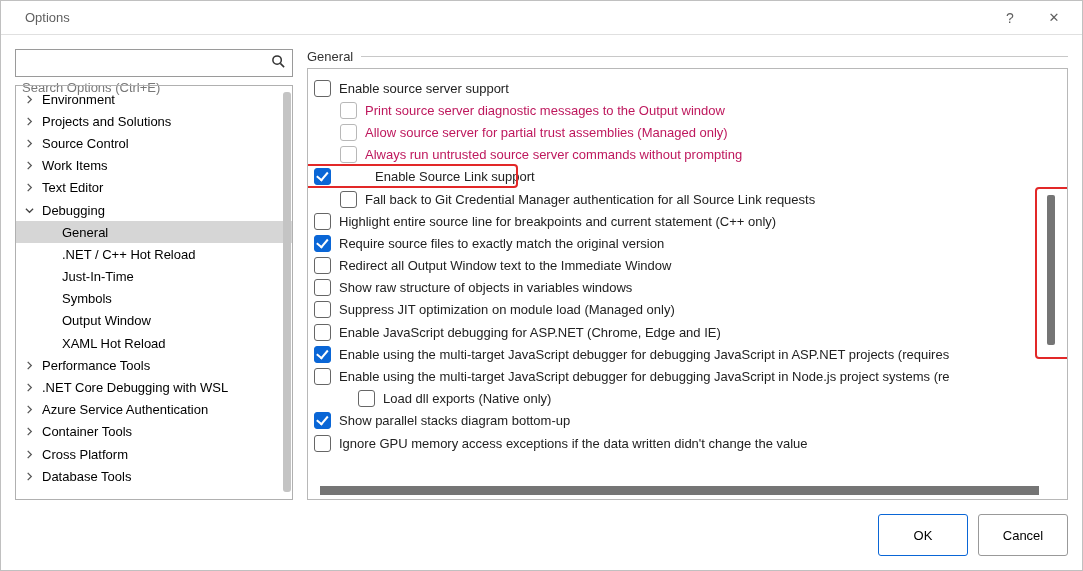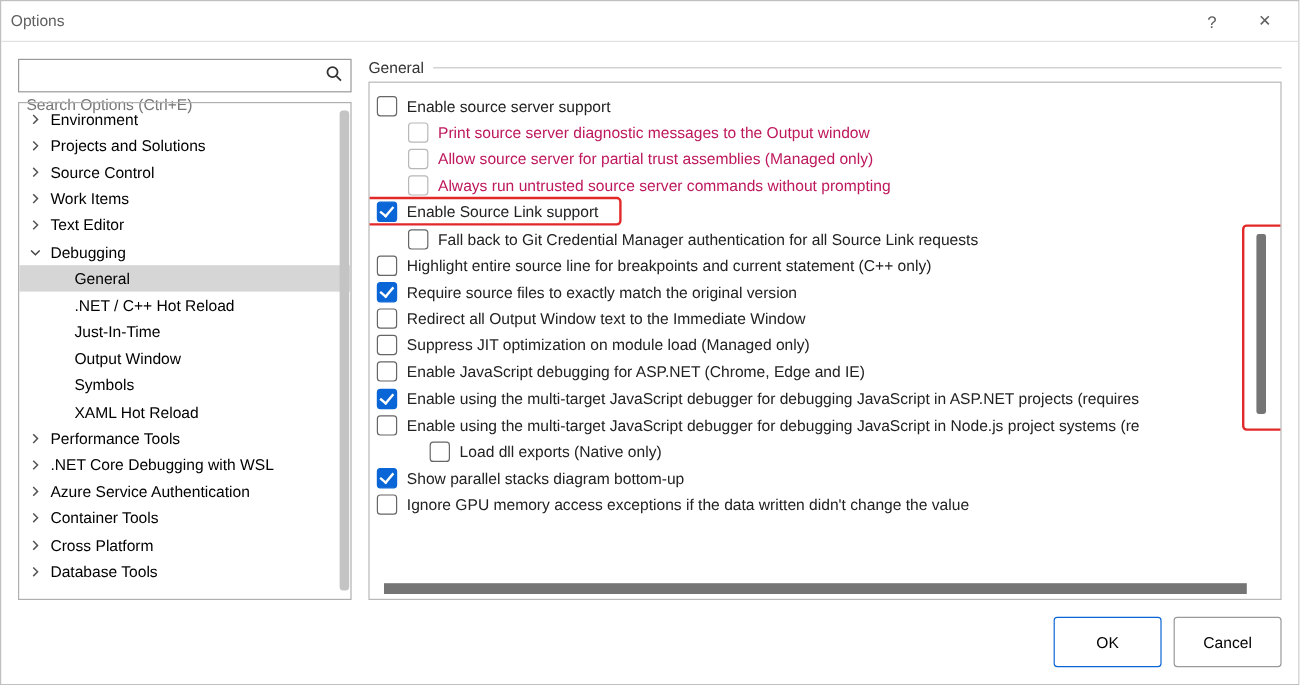--- a/index.html
+++ b/index.html
@@ -17,21 +17,21 @@
     height: 571px;
     border: 1px solid #c0c0c0;
     display: flex;
     flex-direction: column;
     background: #fff;
   }
   .titlebar {
     height: 34px;
     display: flex;
     align-items: center;
-    padding: 0 6px 0 8px;
+    padding: 0 6px 0 24px;
     border-bottom: 1px solid #e0e0e0;
   }
   .titlebar .title { flex: 1; color: #606060; font-size: 13px; }
   .titlebar .sys-btn {
     width: 44px; height: 28px;
     display: flex; align-items: center; justify-content: center;
     color: #606060; font-size: 14px;
   }
   .titlebar .sys-btn.close { font-size: 13px; }
   .body-area {
@@ -255,24 +255,24 @@
             <div class="tree-node child selected">
               <span class="tree-label">General</span>
             </div>
             <div class="tree-node child">
               <span class="tree-label">.NET / C++ Hot Reload</span>
             </div>
             <div class="tree-node child">
               <span class="tree-label">Just-In-Time</span>
             </div>
             <div class="tree-node child">
+              <span class="tree-label">Symbols</span>
+            </div>
+            <div class="tree-node child">
               <span class="tree-label">Output Window</span>
-            </div>
-            <div class="tree-node child">
-              <span class="tree-label">Symbols</span>
             </div>
             <div class="tree-node child">
               <span class="tree-label">XAML Hot Reload</span>
             </div>
             <div class="tree-node">
               <span class="expander">
                 <svg width="9" height="9" viewBox="0 0 10 10">
                   <path d="M3 1 L7 5 L3 9" fill="none" stroke="#555" stroke-width="1.4"></path>
                 </svg>
               </span>
@@ -339,40 +339,44 @@
               <span class="opt-label">Print source server diagnostic messages to the Output window</span>
             </div>
             <div class="opt-row indent2 disabled" style="position: relative;">
               <span class="cb disabled"></span>
               <span class="opt-label">Allow source server for partial trust assemblies (Managed only)</span>
             </div>
             <div class="opt-row indent2 disabled" style="position: relative;">
               <span class="cb disabled"></span>
               <span class="opt-label">Always run untrusted source server commands without prompting</span>
             </div>
-            <div class="opt-row indent1" style="position: relative;">
+            <div class="opt-row indent1" style="position: relative; gap: 36px;">
               <span class="cb checked"></span>
               <span class="opt-label">Enable Source Link support</span>
             </div>
             <div class="highlight-red" style="left: -6px; top: 95px; width: 216px; height: 24px;"></div>
             <div class="opt-row indent2" style="position: relative;">
               <span class="cb"></span>
               <span class="opt-label">Fall back to Git Credential Manager authentication for all Source Link requests</span>
             </div>
             <div class="opt-row indent1" style="position: relative;">
               <span class="cb"></span>
               <span class="opt-label">Highlight entire source line for breakpoints and current statement (C++ only)</span>
             </div>
             <div class="opt-row indent1" style="position: relative;">
               <span class="cb checked"></span>
               <span class="opt-label">Require source files to exactly match the original version</span>
             </div>
             <div class="opt-row indent1" style="position: relative;">
               <span class="cb"></span>
               <span class="opt-label">Redirect all Output Window text to the Immediate Window</span>
+            </div>
+            <div class="opt-row indent1" style="position: relative;">
+              <span class="cb"></span>
+              <span class="opt-label">Show raw structure of objects in variables windows</span>
             </div>
             <div class="opt-row indent1" style="position: relative;">
               <span class="cb"></span>
               <span class="opt-label">Suppress JIT optimization on module load (Managed only)</span>
             </div>
             <div class="opt-row indent1" style="position: relative;">
               <span class="cb"></span>
               <span class="opt-label">Enable JavaScript debugging for ASP.NET (Chrome, Edge and IE)</span>
             </div>
             <div class="opt-row indent1" style="position: relative;">

